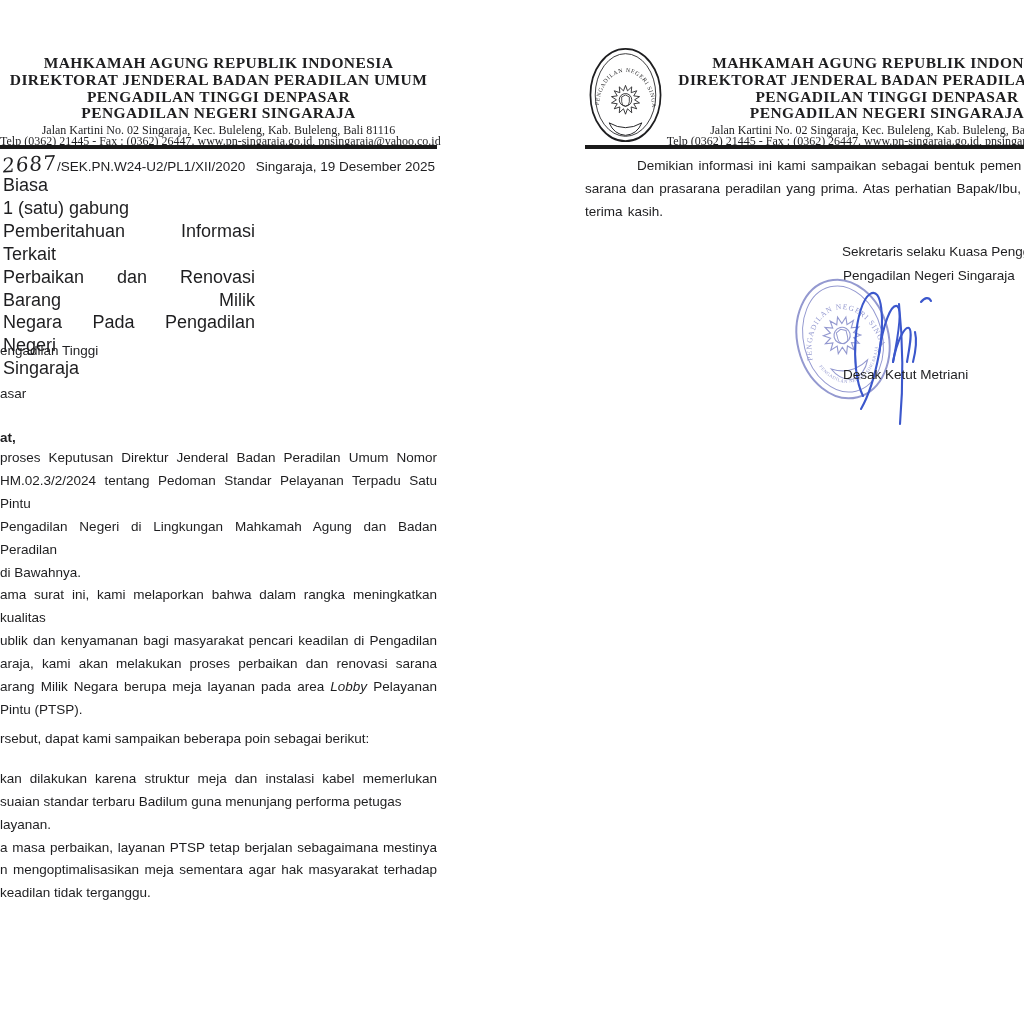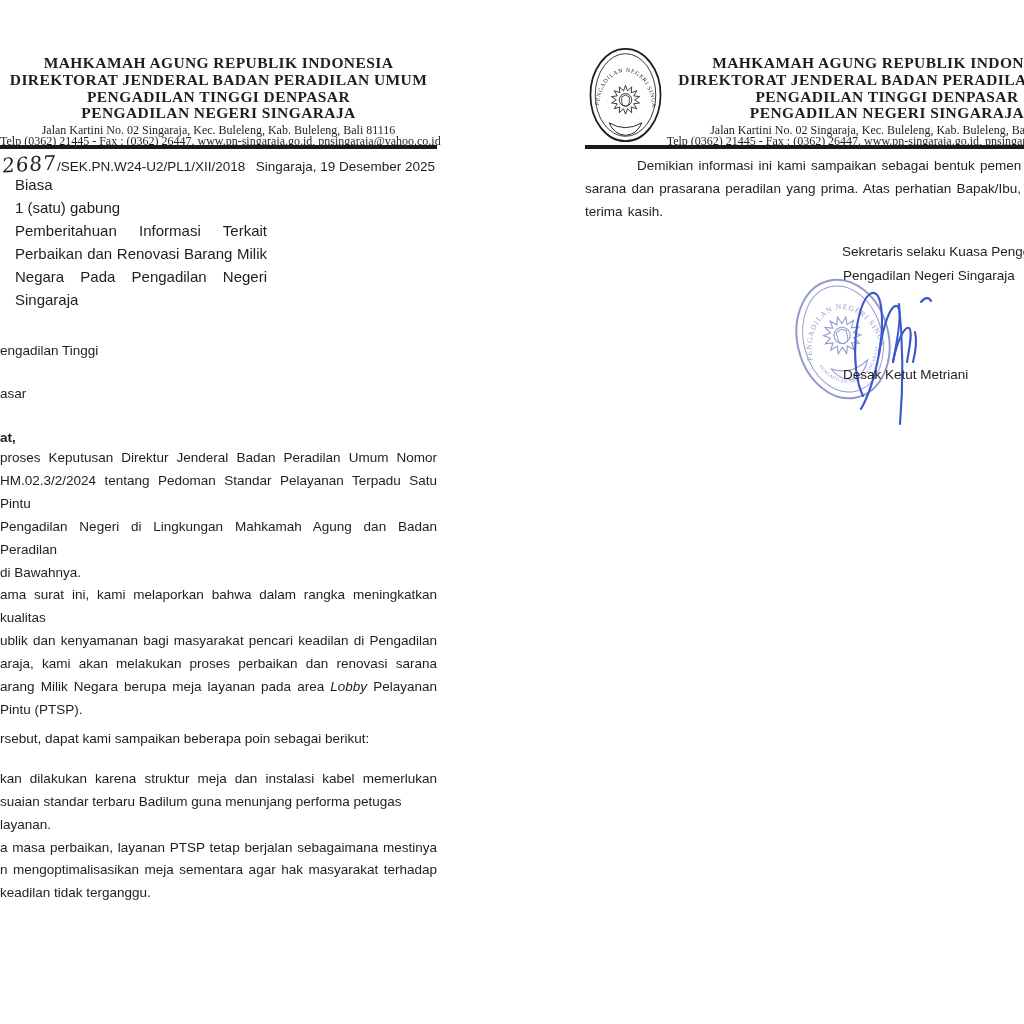--- a/index.html
+++ b/index.html
@@ -17,21 +17,21 @@
           line-height:16.8px;letter-spacing:0.4px;white-space:nowrap;}
   .lh-small{font-family:"Liberation Serif",serif;font-size:12px;line-height:10.6px;white-space:nowrap;}
   .lh-gap{height:3px;}
   .rule{position:absolute;top:145px;left:0;right:0;height:4px;background:var(--rule);}
 
   .ref-row{position:absolute;top:152px;left:2px;right:2px;display:flex;align-items:baseline;font-size:13.5px;}
   .hand{font-family:"DejaVu Serif",serif;font-size:20px;display:inline-block;
         transform:rotate(-3deg) skewX(-6deg);letter-spacing:1px;}
   .ref-date{margin-left:auto;}
 
-  .meta{position:absolute;top:174px;left:15px;width:252px;font-size:15px;}
+  .meta{position:absolute;top:174px;left:3px;width:252px;font-size:18px;}
   .ln{line-height:22.9px;}
   .j{text-align:justify;text-align-last:justify;}
   .ind{text-indent:52px;}
 
   .addressee{position:absolute;top:0;left:0;width:300px;font-size:13.5px;}
   .addressee .ln{line-height:15px;}
 
   .body1{position:absolute;top:447px;left:0;width:437px;font-size:13.5px;}
   .body2{position:absolute;top:154px;left:0;width:604px;font-size:13.5px;}
   .body2 .ln{line-height:23.2px;word-spacing:1.5px;}
@@ -58,21 +58,21 @@
       <div class="lh-big">PENGADILAN TINGGI DENPASAR</div>
       <div class="lh-big">PENGADILAN NEGERI SINGARAJA</div>
       <div class="lh-gap"></div>
       <div class="lh-small">Jalan Kartini No. 02 Singaraja, Kec. Buleleng, Kab. Buleleng, Bali 81116</div>
       <div class="lh-small">Telp (0362) 21445 - Fax : (0362) 26447. www.pn-singaraja.go.id, pnsingaraja@yahoo.co.id</div>
     </header>
     <div class="rule"></div>
 
     <div class="ref-row">
       <span class="hand">2687</span>
-      <span>/SEK.PN.W24-U2/PL1/XII/2018</span>
+      <span>/SEK.PN.W24-U2/PL1/XII/2020</span>
       <span class="ref-date">Singaraja, 19 Desember 2025</span>
     </div>
 
     <div class="meta">
       <div class="ln">Biasa</div>
       <div class="ln">1 (satu) gabung</div>
       <div>
           <div class="ln j">Pemberitahuan Informasi Terkait</div>
           <div class="ln j">Perbaikan dan Renovasi Barang Milik</div>
           <div class="ln j">Negara Pada Pengadilan Negeri</div>

